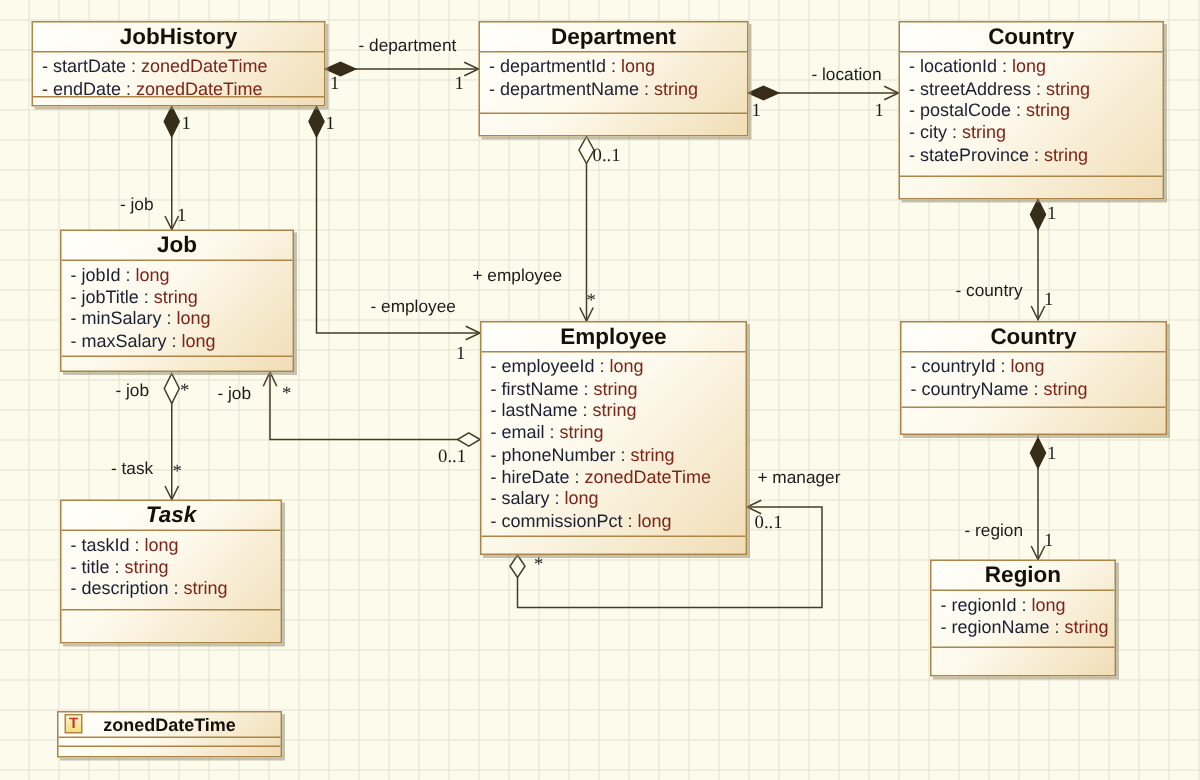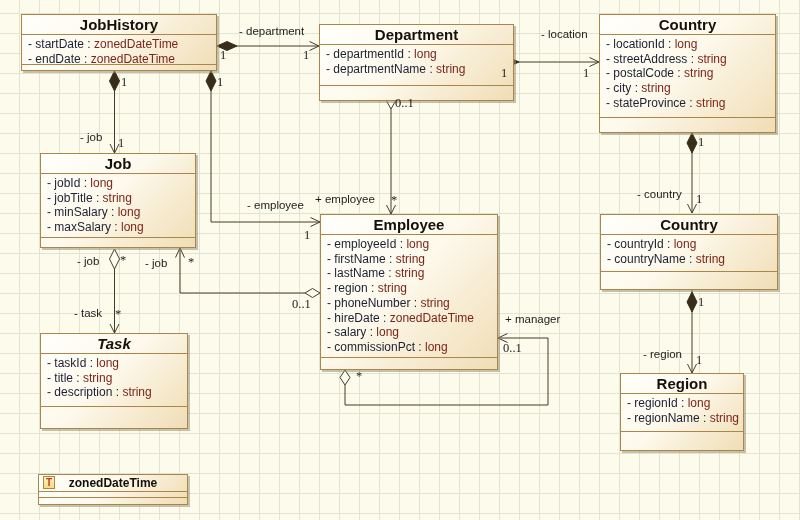--- a/index.html
+++ b/index.html
@@ -111,21 +111,21 @@
 
   <div class="uml-box" style="left:21px;top:14px;width:196px;height:57px">
     <div class="uml-title">JobHistory</div>
     <div class="attrs">
         <div class="attr"><span class="a-name">- startDate : </span><span class="a-type">zonedDateTime</span></div>
         <div class="attr"><span class="a-name">- endDate : </span><span class="a-type">zonedDateTime</span></div>
       </div>
     <div class="empty-comp" style="height:5px"></div>
   </div>
 
-  <div class="uml-box" style="left:319px;top:24px;width:195px;height:77px">
+  <div class="uml-box" style="left:319px;top:14px;width:180px;height:77px">
     <div class="uml-title">Department</div>
     <div class="attrs">
         <div class="attr"><span class="a-name">- departmentId : </span><span class="a-type">long</span></div>
         <div class="attr"><span class="a-name">- departmentName : </span><span class="a-type">string</span></div>
       </div>
     <div class="empty-comp" style="height:14px"></div>
   </div>
 
   <div class="uml-box" style="left:599px;top:14px;width:177px;height:119px">
     <div class="uml-title">Country</div>
@@ -149,21 +149,21 @@
       </div>
     <div class="empty-comp" style="height:9px"></div>
   </div>
 
   <div class="uml-box" style="left:320px;top:214px;width:178px;height:156px">
     <div class="uml-title">Employee</div>
     <div class="attrs">
         <div class="attr"><span class="a-name">- employeeId : </span><span class="a-type">long</span></div>
         <div class="attr"><span class="a-name">- firstName : </span><span class="a-type">string</span></div>
         <div class="attr"><span class="a-name">- lastName : </span><span class="a-type">string</span></div>
-        <div class="attr"><span class="a-name">- region : </span><span class="a-type">string</span></div>
+        <div class="attr"><span class="a-name">- email : </span><span class="a-type">string</span></div>
         <div class="attr"><span class="a-name">- phoneNumber : </span><span class="a-type">string</span></div>
         <div class="attr"><span class="a-name">- hireDate : </span><span class="a-type">zonedDateTime</span></div>
         <div class="attr"><span class="a-name">- salary : </span><span class="a-type">long</span></div>
         <div class="attr"><span class="a-name">- commissionPct : </span><span class="a-type">long</span></div>
       </div>
     <div class="empty-comp" style="height:11px"></div>
   </div>
 
   <div class="uml-box" style="left:600px;top:214px;width:178px;height:76px">
     <div class="uml-title">Country</div>
@@ -199,34 +199,34 @@
       <span class="dt-title">zonedDateTime</span>
     </div>
     <div class="dt-row"></div>
     <div class="dt-rest"></div>
   </div>
 
   <span class="elabel" style="left:239px;top:25px">- department</span>
   <span class="mult" style="left:220px;top:48px">1</span>
   <span class="mult" style="left:303px;top:48px">1</span>
 
-  <span class="elabel" style="left:541px;top:28px">- location</span>
+  <span class="elabel" style="left:541px;top:44px">- location</span>
   <span class="mult" style="left:501px;top:66px">1</span>
   <span class="mult" style="left:583px;top:66px">1</span>
 
   <span class="mult" style="left:121px;top:75px">1</span>
   <span class="elabel" style="left:80px;top:131px">- job</span>
   <span class="mult" style="left:118px;top:136px">1</span>
 
   <span class="mult" style="left:217px;top:75px">1</span>
   <span class="elabel" style="left:247px;top:199px">- employee</span>
   <span class="mult" style="left:304px;top:228px">1</span>
 
   <span class="mult" style="left:395px;top:96px">0..1</span>
-  <span class="elabel" style="left:315px;top:193px">+ employee</span>
+  <span class="elabel" style="left:315px;top:178px">+ employee</span>
   <span class="mult" style="left:391px;top:193px">*</span>
 
   <span class="mult" style="left:292px;top:297px">0..1</span>
   <span class="elabel" style="left:145px;top:257px">- job</span>
   <span class="mult" style="left:188px;top:255px">*</span>
 
   <span class="elabel" style="left:77px;top:255px">- job</span>
   <span class="mult" style="left:120px;top:253px">*</span>
   <span class="elabel" style="left:74px;top:307px">- task</span>
   <span class="mult" style="left:115px;top:307px">*</span>

